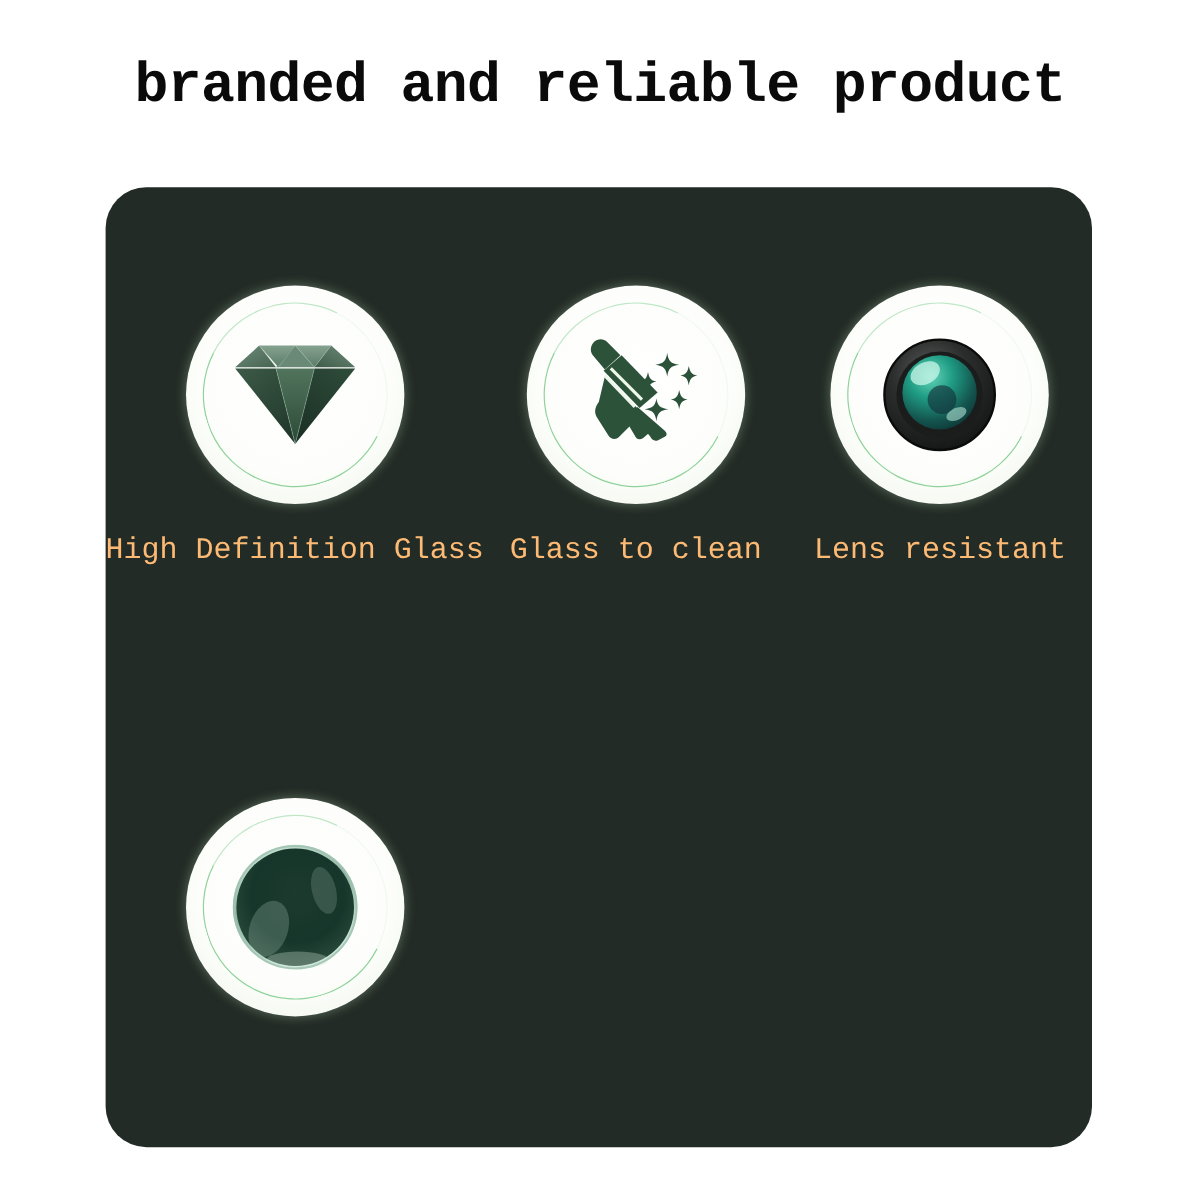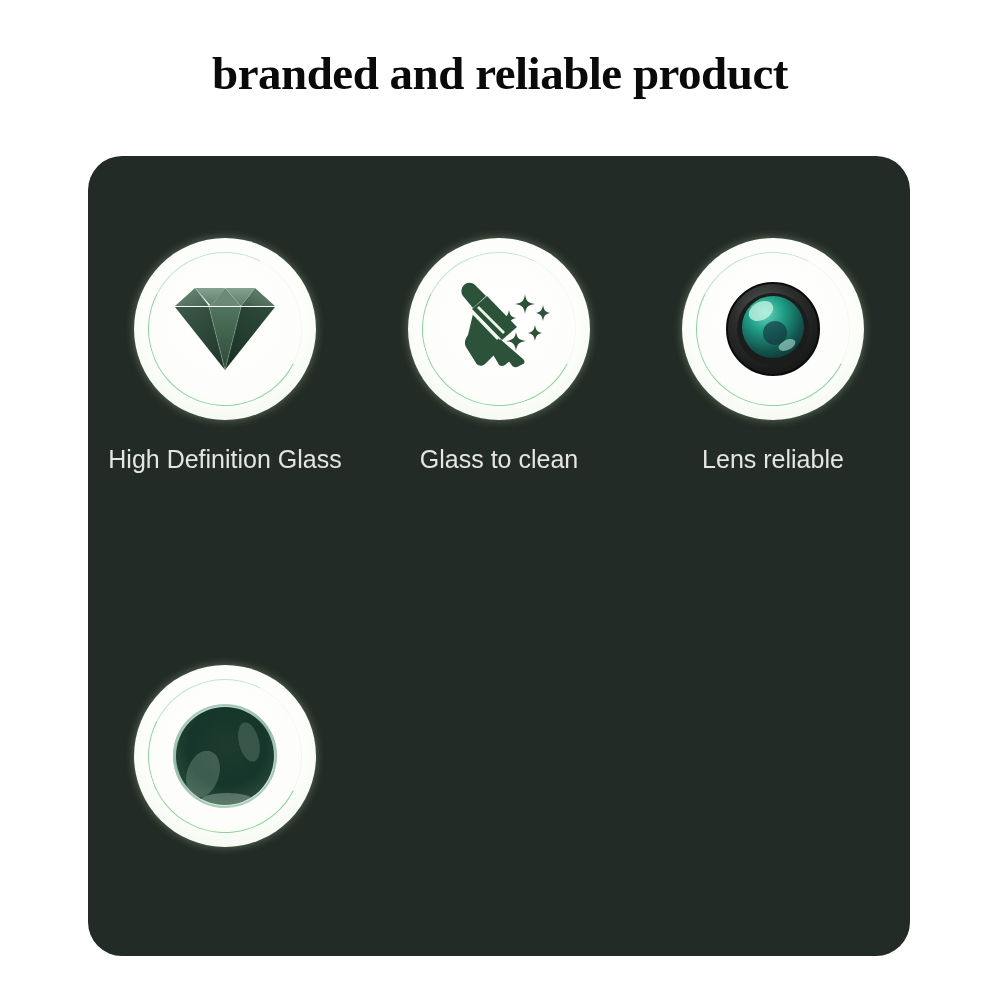--- a/index.html
+++ b/index.html
@@ -16,21 +16,21 @@
     -webkit-font-smoothing: antialiased;
   }
 
   
   .page-title {
     position: absolute;
     left: 0;
     top: 45px;
     width: 1000px;
     text-align: center;
-    font-family: Liberation Serif, serif;
+    font-family: Liberation Mono, monospace;
     font-weight: bold;
     font-size: 47px;
     line-height: 56px;
     letter-spacing: -0.5px;
     color: #0a0a0a;
     white-space: nowrap;
   }
 
   
   .feature-panel {
@@ -97,25 +97,25 @@
     position: relative;
     z-index: 2;
     width: 120px;
     height: 120px;
     display: block;
   }
 
   
   .feature-label {
     margin-top: 24px;
-    font-family: Liberation Sans, sans-serif;
+    font-family: Liberation Mono, monospace;
     font-size: 25px;
     line-height: 30px;
     font-weight: 400;
-    color: #e5e5e5;
+    color: #fdba74;
     text-align: right;
     white-space: nowrap;
   }
 </style>
 </head>
 <body>
 
 <div class="page-title">branded and reliable product</div>
 
 <div class="feature-panel">
@@ -220,21 +220,21 @@
           </defs>
           <circle cx="60" cy="60" r="46" fill="url(#lensBody)"></circle>
           <circle cx="60" cy="60" r="46" fill="none" stroke="#0a0c0b" stroke-width="2"></circle>
           <circle cx="60" cy="60" r="36" fill="#1b1d1c"></circle>
           <circle cx="60" cy="58" r="31" fill="url(#lensGlass)"></circle>
           <ellipse cx="48" cy="42" rx="13" ry="9" fill="#c9f5e8" opacity="0.75" transform="rotate(-28 48 42)"></ellipse>
           <ellipse cx="74" cy="76" rx="9" ry="5" fill="#bdeee0" opacity="0.55" transform="rotate(-25 74 76)"></ellipse>
           <circle cx="62" cy="64" r="12" fill="#14323c" opacity="0.65"></circle>
         </svg>
       </div>
-      <div class="feature-label">Lens reliable</div>
+      <div class="feature-label">Lens resistant</div>
     </div>
 
 
     <div class="feature-cell">
       <div class="icon-circle">
         <svg class="icon-art" viewBox="0 0 120 120">
           <defs>
             <radialGradient id="sphereBody" cx="0.52" cy="0.40" r="0.72">
               <stop offset="0" stop-color="#1d3a2d"></stop>
               <stop offset="0.55" stop-color="#16362b"></stop>

